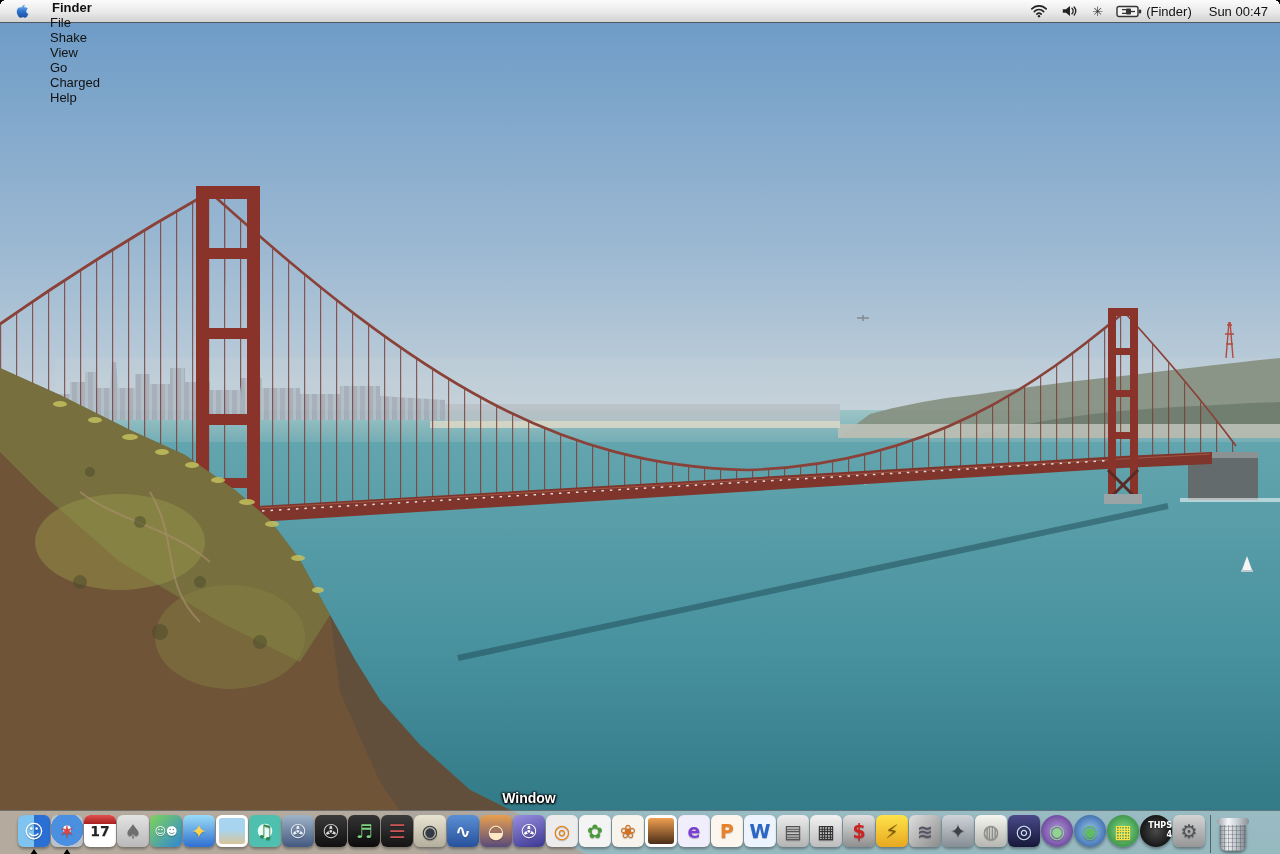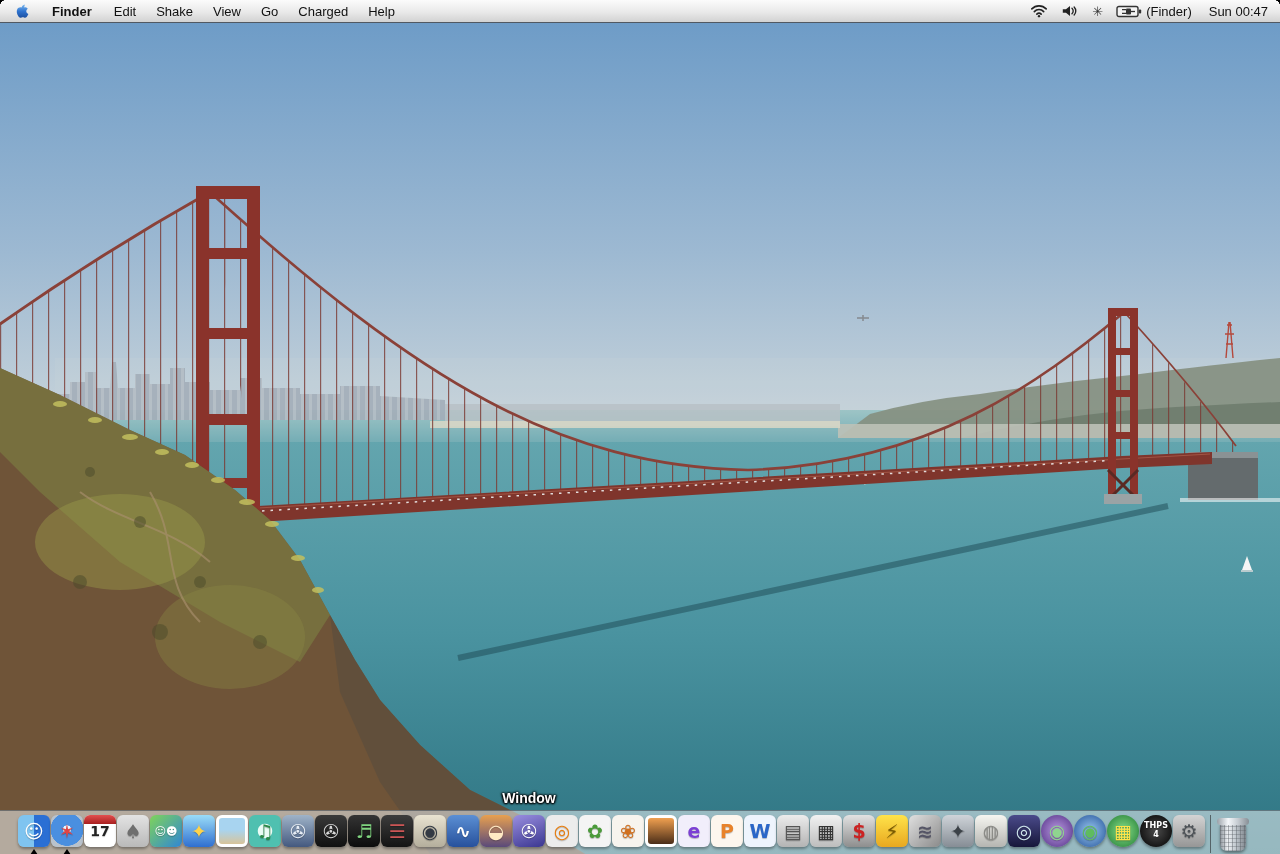--- a/index.html
+++ b/index.html
@@ -4,21 +4,21 @@
 <style>
   html,body{margin:0;padding:0;width:1280px;height:854px;overflow:hidden;
     font-family:"Liberation Sans","DejaVu Sans",sans-serif;background:#000;}
   .screen{position:relative;width:1280px;height:854px;overflow:hidden;}
 
   
   .menubar{position:absolute;top:0;left:0;right:0;height:22px;
     background:linear-gradient(#fbfbfb,#e9e9e9 55%,#d2d2d2);
     border-bottom:1px solid rgba(50,60,70,.85);
     display:flex;align-items:center;font-size:13px;color:#111;z-index:30;}
-  .menubar .menus{display:flex;align-items:flex-end;height:100%;}
+  .menubar .menus{display:flex;align-items:flex-start;height:100%;flex-direction:column;}
   .menu-item{padding:0 10px;height:100%;display:flex;align-items:center;cursor:default;}
   .menu-item.bold{font-weight:bold;padding:0 12px;}
   .apple-menu{padding:0 11px 0 14px;height:100%;display:flex;align-items:center;}
   .menubar .spacer{flex:1;}
   .status-area{display:flex;align-items:center;gap:13px;padding-right:12px;height:100%;}
   .status-item{display:flex;align-items:center;gap:4px;height:100%;}
   .starburst{font-family:"DejaVu Sans",sans-serif;font-size:13px;color:#333;}
   .charged-label{font-size:13px;color:#111;}
   .clock{font-size:13px;color:#111;padding-left:4px;}
   .corner{position:absolute;top:0;width:6px;height:6px;z-index:40;}
@@ -33,21 +33,21 @@
     background:rgba(236,240,242,.55);
     border-top:1px solid rgba(40,50,60,.5);
     display:flex;align-items:flex-start;padding:4px 0 0 18px;box-sizing:border-box;z-index:20;}
   .dock-items{display:flex;align-items:flex-start;}
   .dock-item{position:relative;width:32px;height:32px;margin-right:1px;border-radius:6px;
     display:flex;align-items:center;justify-content:center;
     box-shadow:0 2px 3px rgba(0,0,0,.35);cursor:pointer;flex:0 0 auto;box-sizing:border-box;}
   .dock-item .glyph{font-family:"DejaVu Sans",sans-serif;font-size:19px;line-height:1;
     font-weight:bold;text-shadow:0 1px 1px rgba(0,0,0,.25);pointer-events:none;}
   .dock-item.small .glyph{font-size:11px;}
-  .dock-item.tiny .glyph{font-size:8px;white-space:normal;line-height:1.1;text-align:center;}
+  .dock-item.tiny .glyph{font-size:8px;white-space:normal;line-height:1.1;text-align:right;}
   .dock-item.round{border-radius:50%;}
   .dock-item.framed{border:3px solid #fff;}
   .dock-item.cal{position:relative;overflow:hidden;}
   .dock-item.cal::before{content:"";position:absolute;top:0;left:0;right:0;height:9px;
     background:linear-gradient(#e25050,#a81f1f);}
   .dock-item.cal .glyph{margin-top:0;font-size:14px;}
   .dock-item.running::after{content:"";position:absolute;bottom:-8px;left:50%;margin-left:-4px;
     width:0;height:0;border-left:4px solid transparent;border-right:4px solid transparent;
     border-bottom:6px solid #000;}
   .dock-separator{width:1px;height:38px;background:rgba(30,30,30,.55);margin:0 4px;flex:0 0 auto;}
@@ -223,21 +223,21 @@
           c-0.6,0-1.6-0.7-2.6-0.7c-1.3,0-2.6,0.8-3.3,2c-1.4,2.4-0.4,6,1,8c0.7,1,1.5,2.1,2.6,2c1,0,1.4-0.7,2.6-0.7
           c1.2,0,1.6,0.7,2.6,0.7c1.1,0,1.8-1,2.5-2c0.8-1.1,1.1-2.2,1.1-2.3C16.2,12.4,13.9,11.5,13.9,9.3z"></path>
       </svg>
     </div>
     <div class="menus">
 
     <div class="menu-item bold">
           <span>Finder</span>
         </div>
         <div class="menu-item">
-          <span>Edit</span>
+          <span>File</span>
         </div>
         <div class="menu-item">
           <span>Shake</span>
         </div>
         <div class="menu-item">
           <span>View</span>
         </div>
         <div class="menu-item">
           <span>Go</span>
         </div>

